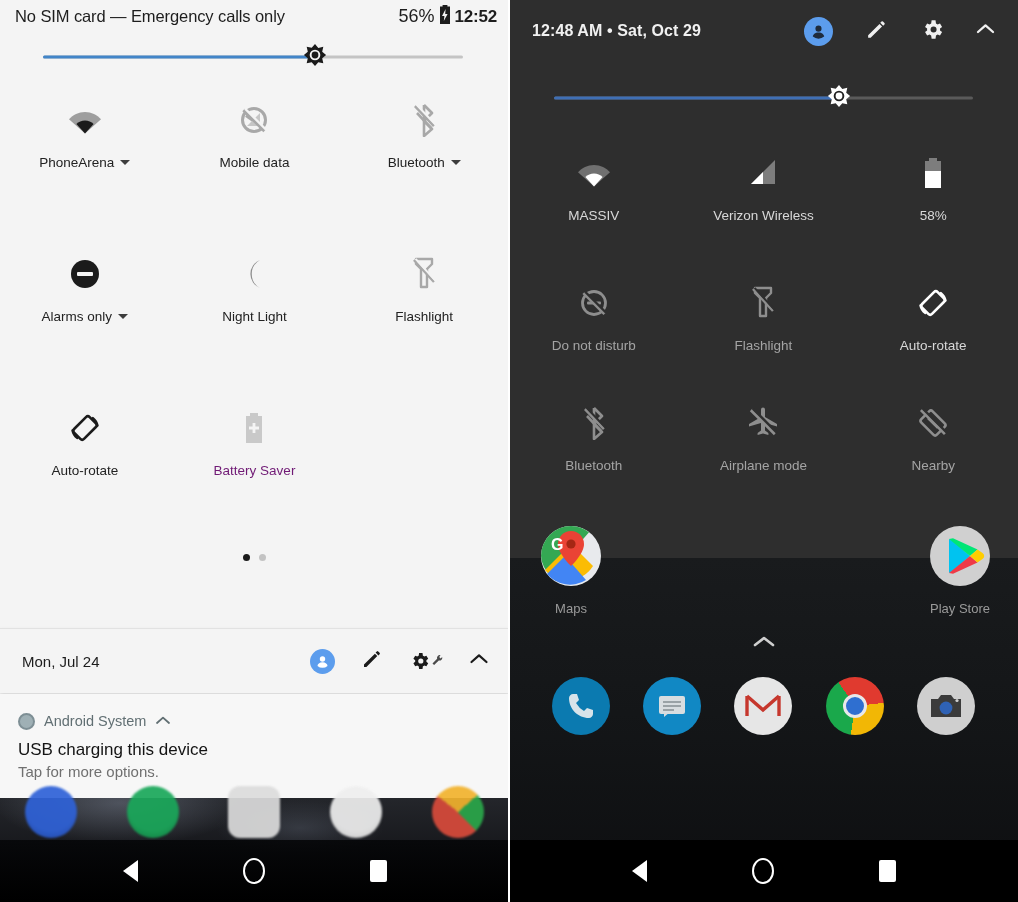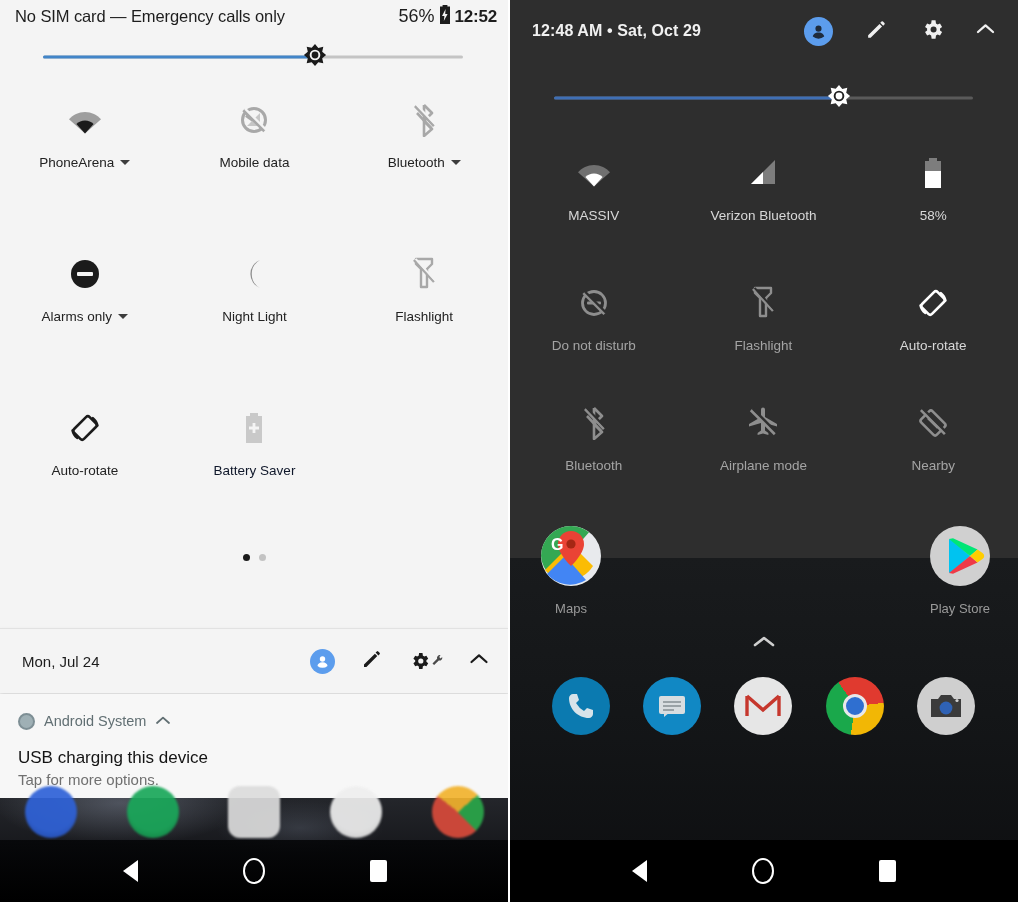--- a/index.html
+++ b/index.html
@@ -39,21 +39,21 @@
   .tile {
     display: flex; flex-direction: column; align-items: center;
     justify-content: flex-start; padding-top: 18px; height: 154px;
   }
   .tile-icon { height: 42px; display: flex; align-items: center; justify-content: center; }
   .tile-label {
     margin-top: 14px; font-size: 13.5px; display: flex; align-items: center; gap: 6px;
     white-space: nowrap;
   }
   .l-tile .tile-label { color: #222; }
-  .l-tile.dim .tile-label { color: #0f172a; }
+  .l-tile.dim .tile-label { color: #701a75; }
   .caret-down { width:0;height:0;border-left:5px solid transparent;border-right:5px solid transparent;border-top:5px solid #3c3c3c; display:inline-block; }
 
   .pager { display: flex; justify-content: center; align-items: center; gap: 9px; height: 28px; }
   .dot { width: 7px; height: 7px; border-radius: 50%; }
   .dot.on { background: #1b1b1b; }
   .dot.off { background: #c3c3c3; }
 
   .l-footer {
     position: absolute; left: 0; right: 0; top: 628px; height: 65px;
     background: #f4f4f4; border-top: 1px solid #e2e2e2;
@@ -68,21 +68,21 @@
     display: flex; align-items: center; justify-content: center;
   }
 
   .l-notifshade {
     position: absolute; left: 0; right: 0; top: 694px; height: 104px;
     background: #f7f7f7; padding: 18px 0 0 18px;
   }
   .notif-app { display: flex; align-items: center; gap: 9px; }
   .notif-app-name { font-size: 14.5px; color: #616f73; }
   .notif-app-icon { width: 17px; height: 17px; border-radius: 50%; background: #9fb0b5; border: 2px solid #7e8f95; }
-  .notif-title { margin-top: 18px; font-size: 17px; color: #141414; }
+  .notif-title { margin-top: 10px; font-size: 17px; color: #141414; }
   .notif-sub { margin-top: 3px; font-size: 15px; color: #707070; }
 
   .l-wallpaper {
     position: absolute; left: 0; right: 0; top: 798px; height: 104px;
     background:
       radial-gradient(ellipse 180px 60px at 120px 5px, rgba(160,170,190,0.35), rgba(0,0,0,0) 70%),
       radial-gradient(ellipse 120px 40px at 300px 30px, rgba(130,140,160,0.25), rgba(0,0,0,0) 70%),
       linear-gradient(180deg, #24262b 0%, #15161a 55%, #090a0c 100%);
   }
   .wp-icons { position: absolute; top: -12px; left: 0; right: 0; height: 50px; display: flex; justify-content: space-around; align-items: flex-start; filter: blur(1.2px); opacity: 0.92; }
@@ -394,21 +394,21 @@
         </div>
 
         <div class="tile r-tile" style="height:130px;">
           <span class="tile-icon">
             <svg width="32" height="30" viewBox="0 0 32 30">
                 <path d="M28 2 L28 26 L4 26 z" fill="#7d7d7d"></path>
                 <path d="M16 14 L16 26 L4 26 z" fill="#ffffff"></path>
               </svg>
           </span>
           <span class="tile-label">
-            <span>Verizon Bluetooth</span>
+            <span>Verizon Wireless</span>
           </span>
         </div>
 
         <div class="tile r-tile" style="height:130px;">
           <span class="tile-icon">
             <svg width="22" height="32" viewBox="0 0 22 32">
                 <path d="M7 1h8v3h4v27H3V4h4z" fill="#7d7d7d"></path>
                 <path d="M3 14h16v17H3z" fill="#ffffff"></path>
               </svg>
           </span>

